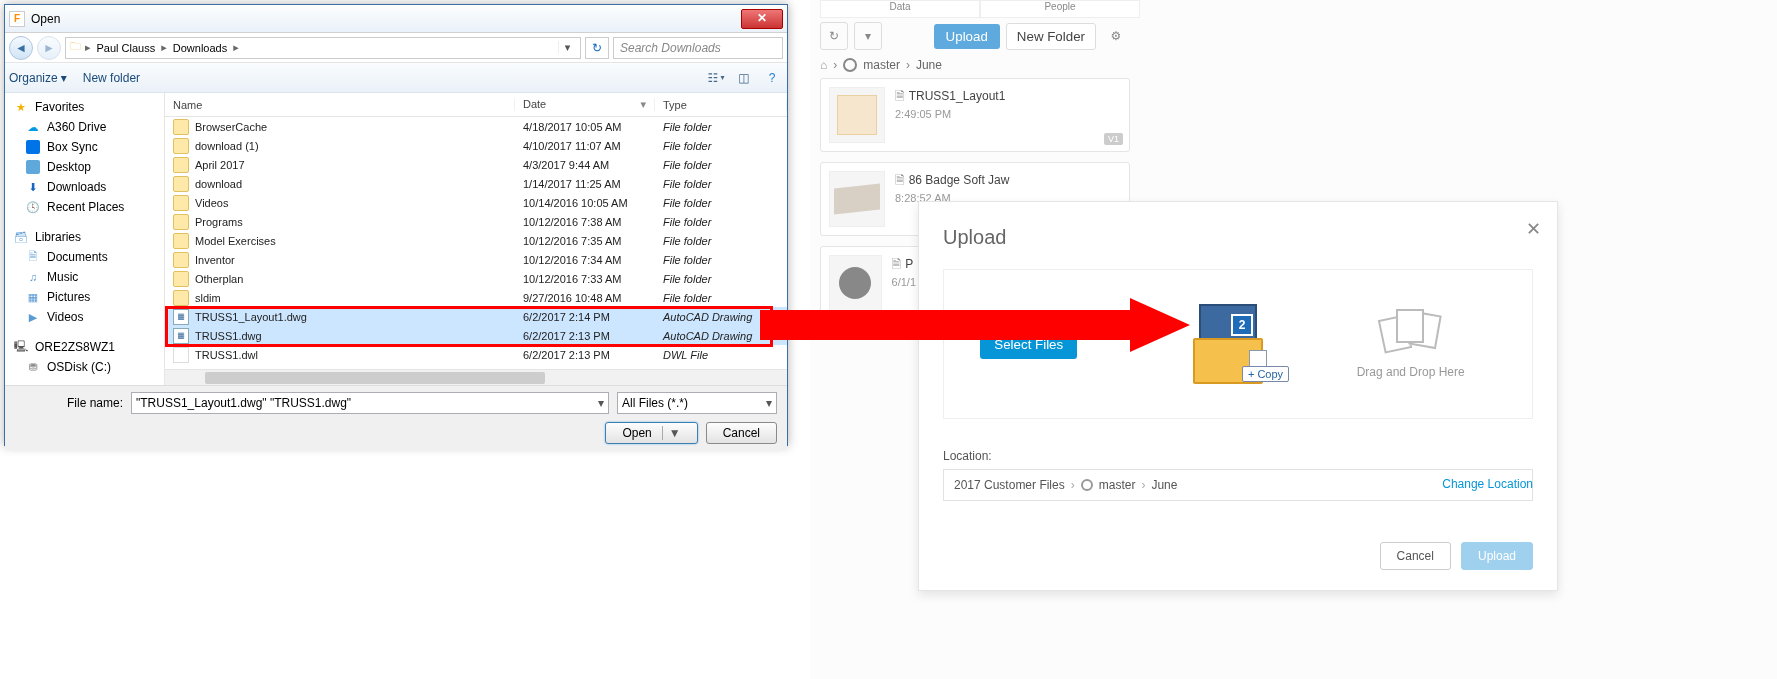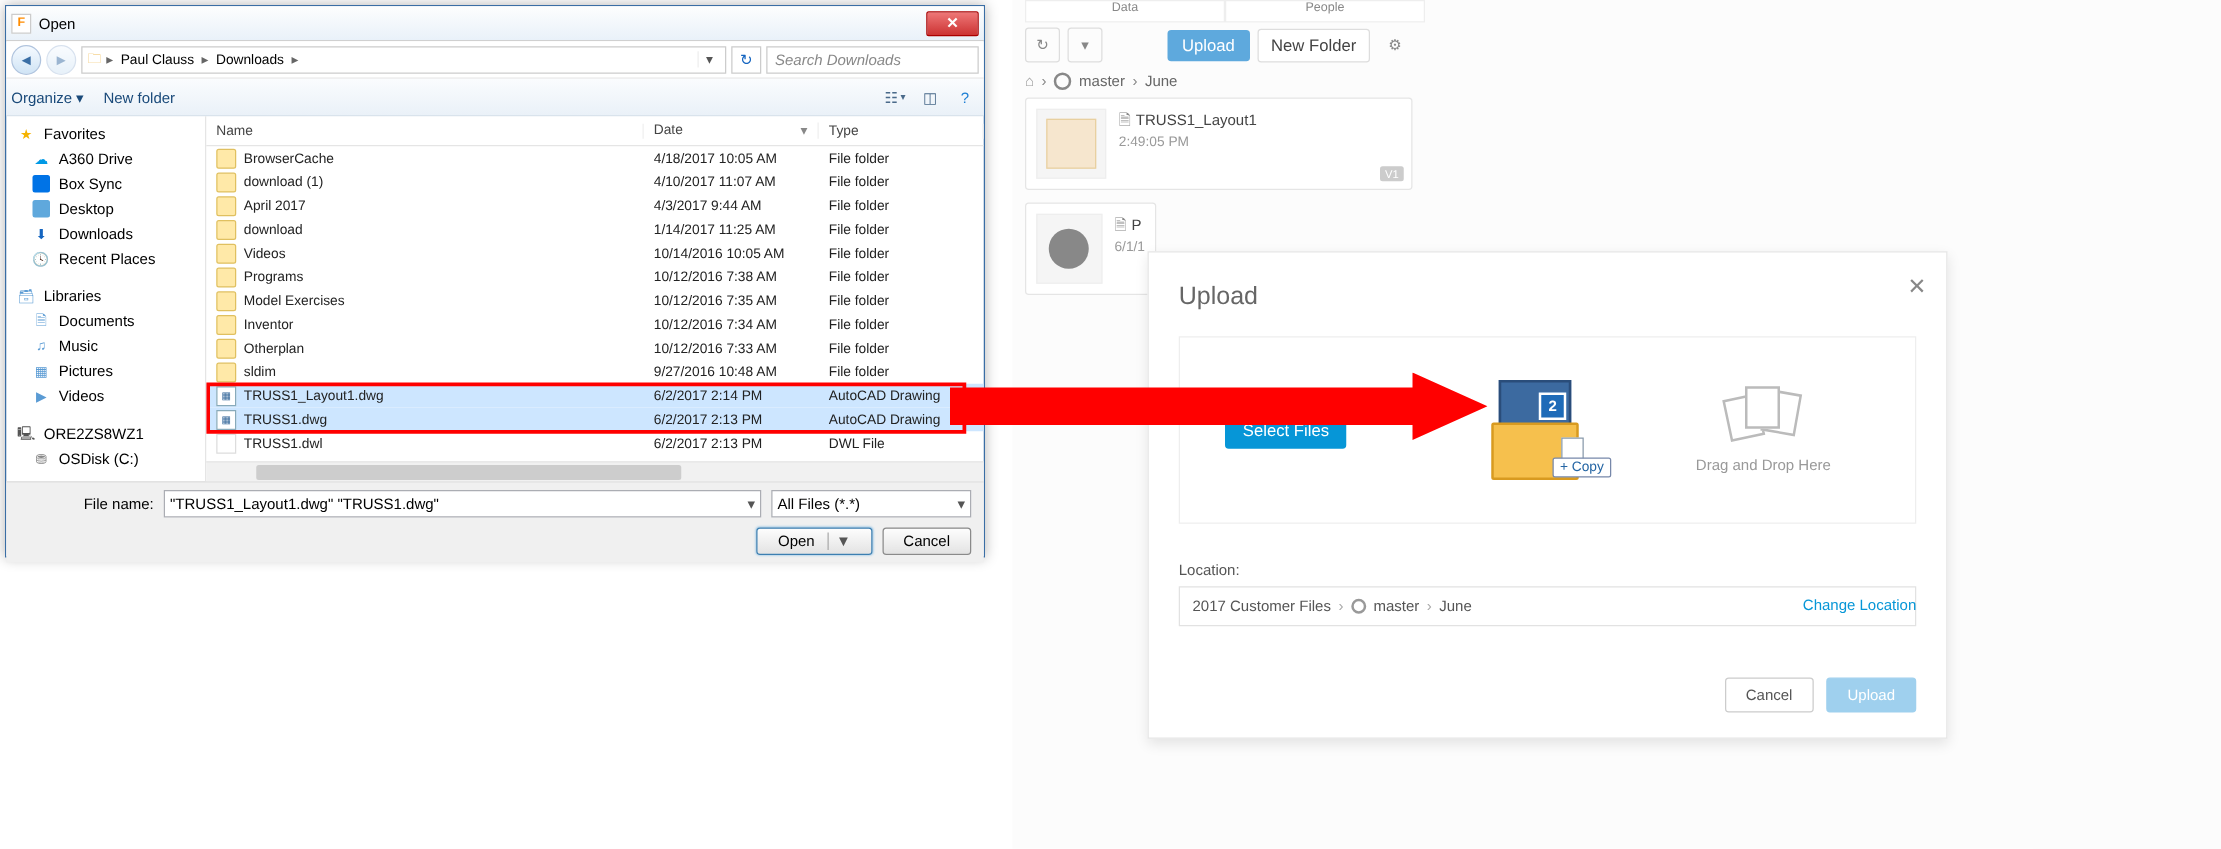--- a/index.html
+++ b/index.html
@@ -50,21 +50,21 @@
 .filearea { flex:1; display:flex; flex-direction:column; }
 .colhead { height: 24px; border-bottom: 1px solid #e5e5e5; display:flex; align-items:center; font-size:11px; color:#444; }
 .colhead .col { padding: 0 8px; border-right:1px solid #f0f0f0; cursor:pointer; }
 .col-name { width: 350px; }
 .col-date { width: 140px; display:flex; justify-content:space-between; }
 .col-type { flex:1; }
 .filelist { flex:1; overflow:auto; position:relative; }
 .row { height: 19px; display:flex; align-items:center; font-size:11px; color:#222; }
 .row .c-name { width:350px; padding-left:8px; display:flex;align-items:center;gap:6px; }
 .row .c-date { width:140px; padding-left:8px; }
-.row .c-type { flex:1; padding-left:8px; }
+.row .c-type { flex:1; padding-left:8px;font-style:italic; }
 .row.selected { background:#cde6ff; }
 .highlight-box { position:absolute; border:3px solid #ff0000; pointer-events:none; }
 .folder-ico { width:16px;height:16px;background:#ffe9a8;border:1px solid #e0c060;border-radius:2px; }
 .dwg-ico { width:16px;height:16px;background:#fff;border:1px solid #8ab;display:inline-flex;align-items:center;justify-content:center;font-size:8px;color:#369; }
 .dwl-ico { width:16px;height:16px;background:#fff;border:1px solid #ddd; }
 
 .scroll-track { height:16px; background:#f1f1f1; border-top:1px solid #e5e5e5; position:relative; }
 .scroll-thumb { position:absolute; left:40px; top:2px; height:12px; width:340px; background:#cdcdcd; border-radius:2px; }
 
 .bottombar { padding: 6px 10px; background:#f0f0f0; border-top:1px solid #ddd; }
@@ -392,20 +392,29 @@
     <div class="card">
       <div class="thumb">
           <div style="width:40px;height:40px;background:#f6e6ce;border:1px solid #e8d0a0"></div>
         </div>
       <div class="info">
           <div class="t"><span style="color:#888;margin-right:4px">🗎</span><span>TRUSS1_Layout1</span></div>
           <div class="d">2:49:05 PM</div>
         </div>
       <div class="vbadge">V1</div>
     </div>
+    <div class="card">
+      <div class="thumb">
+          <div style="width:46px;height:26px;background:#d8d0c4;transform:skewY(-6deg)"></div>
+        </div>
+      <div class="info">
+          <div class="t"><span style="color:#888;margin-right:4px">🗎</span><span>86 Badge Soft Jaw</span></div>
+          <div class="d">8:28:52 AM</div>
+        </div>
+    </div>
     <div class="card" style="width:105px;overflow:hidden">
       <div class="thumb">
           <div style="width:32px;height:32px;background:#888;border-radius:50%"></div>
         </div>
       <div class="info">
           <div class="t"><span style="color:#888;margin-right:4px">🗎</span><span>P</span></div>
           <div class="d">6/1/1</div>
         </div>
     </div>
   </div>

